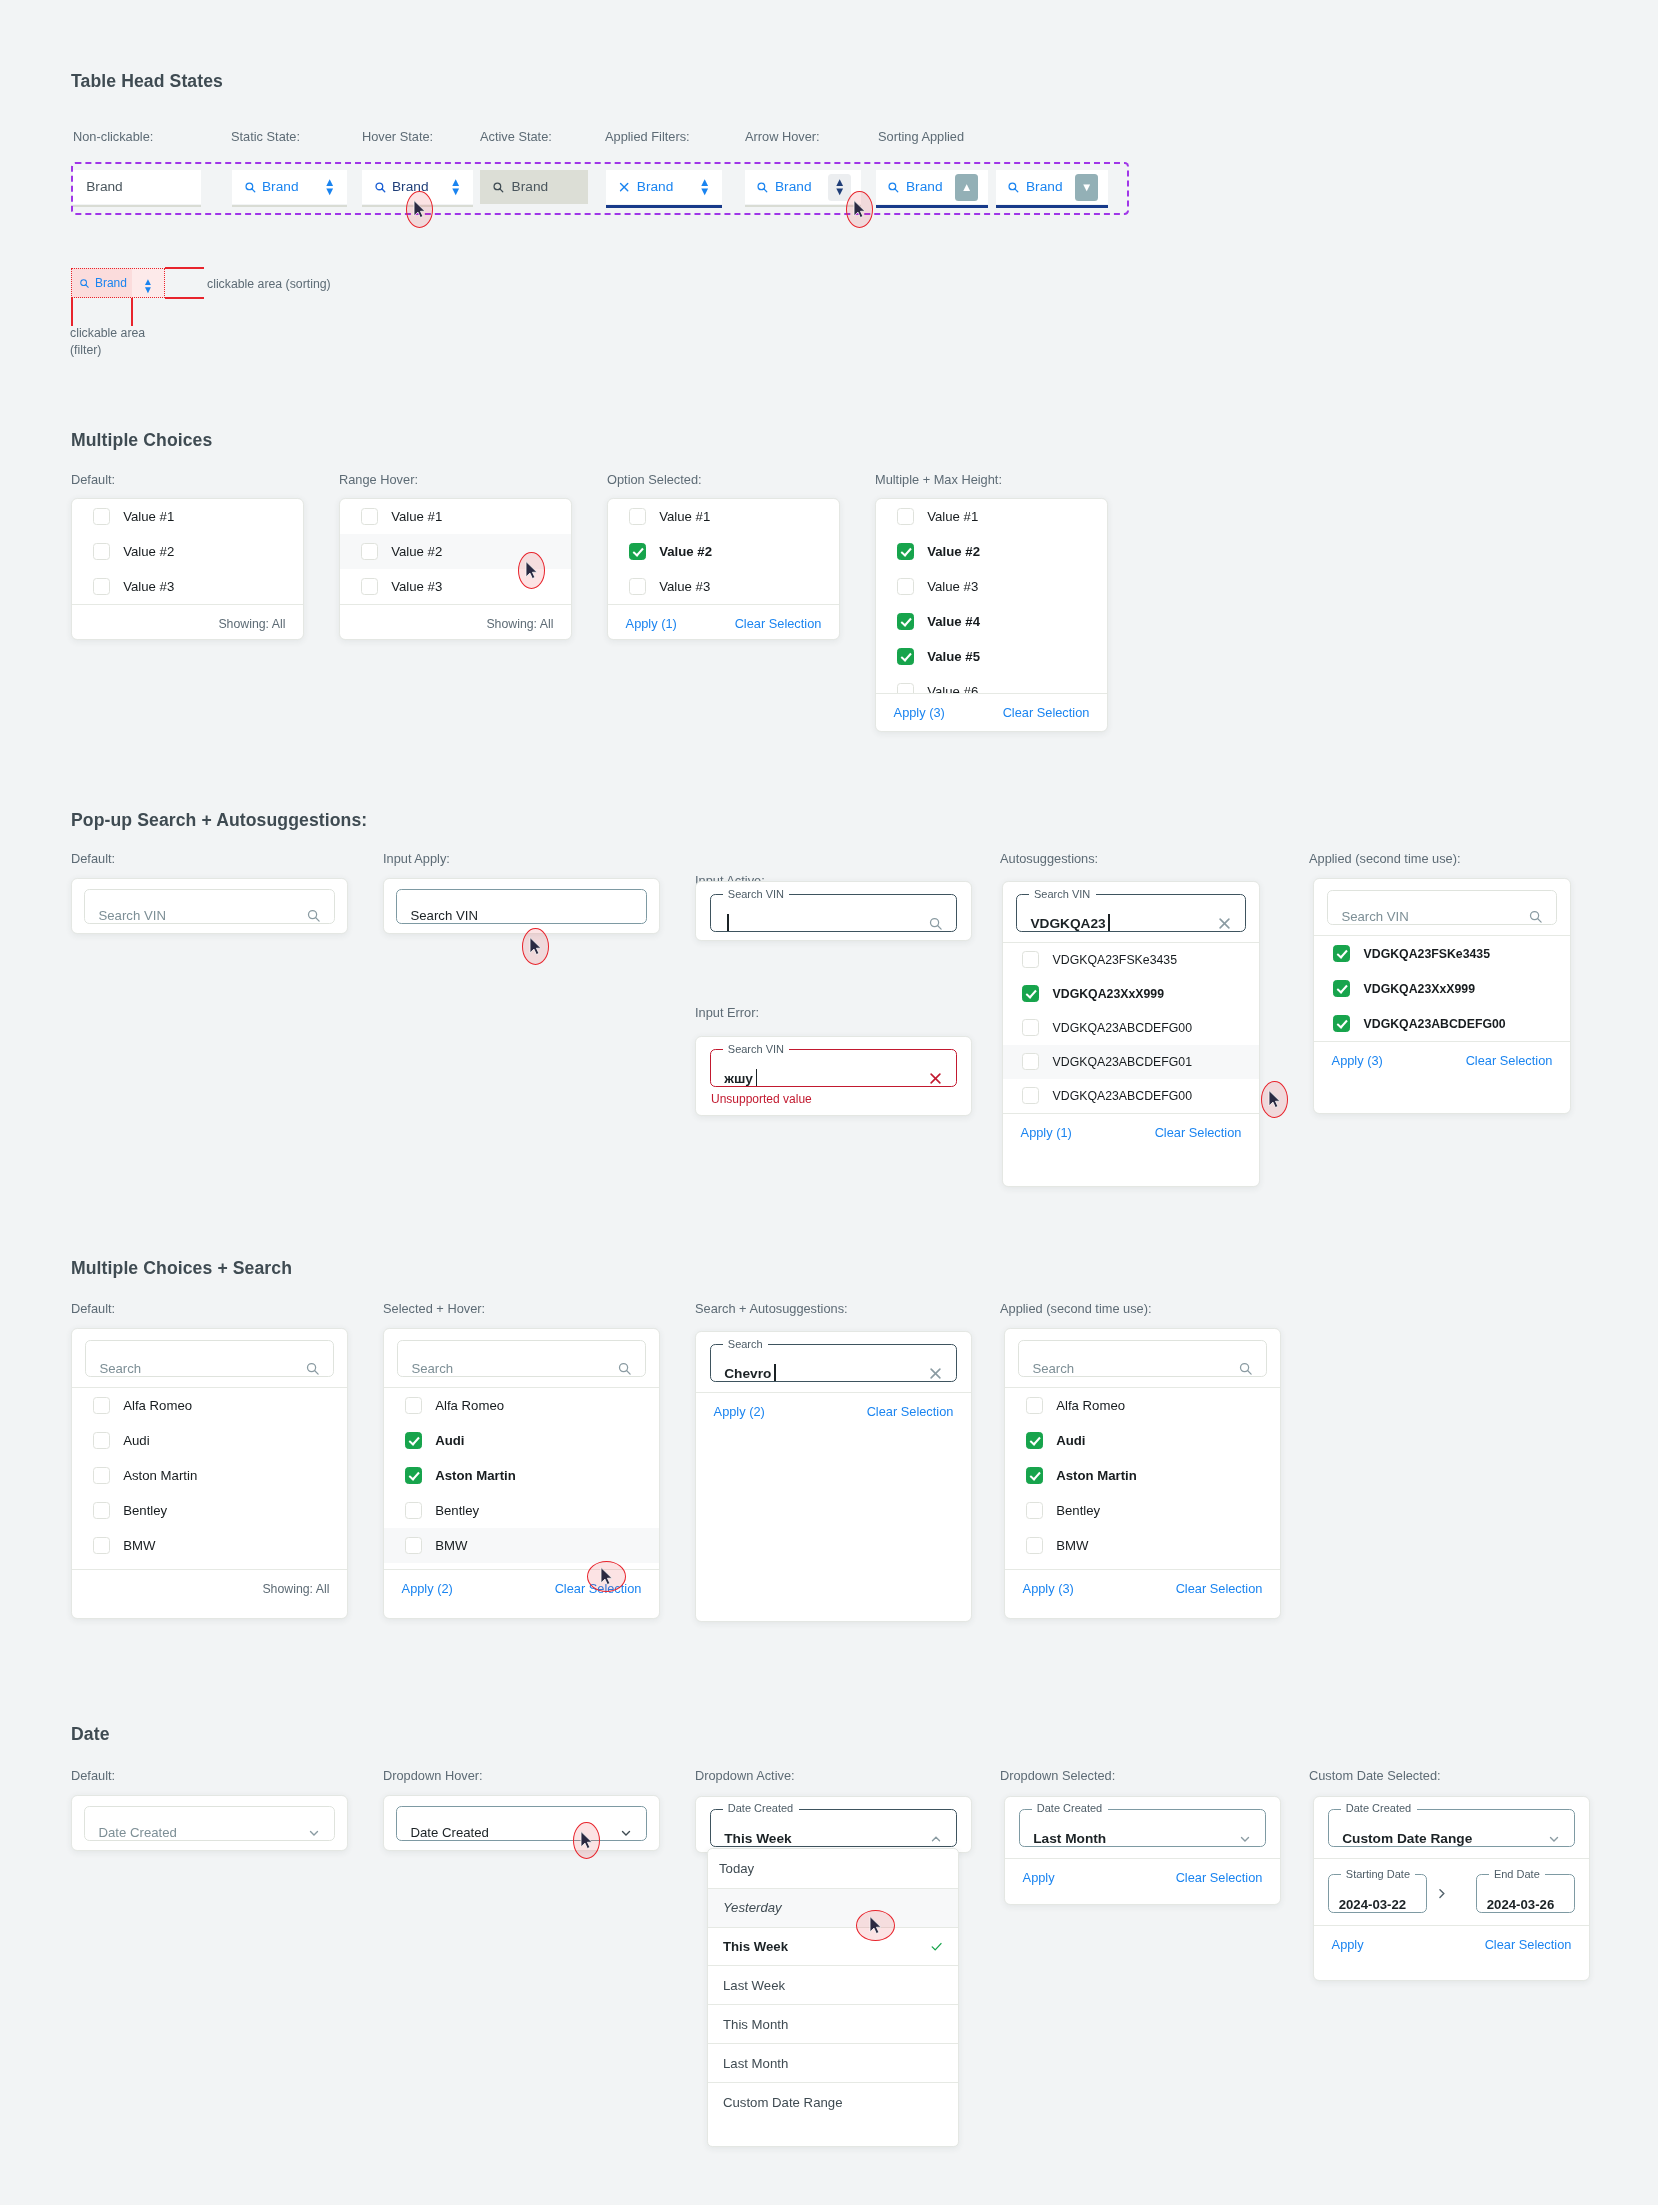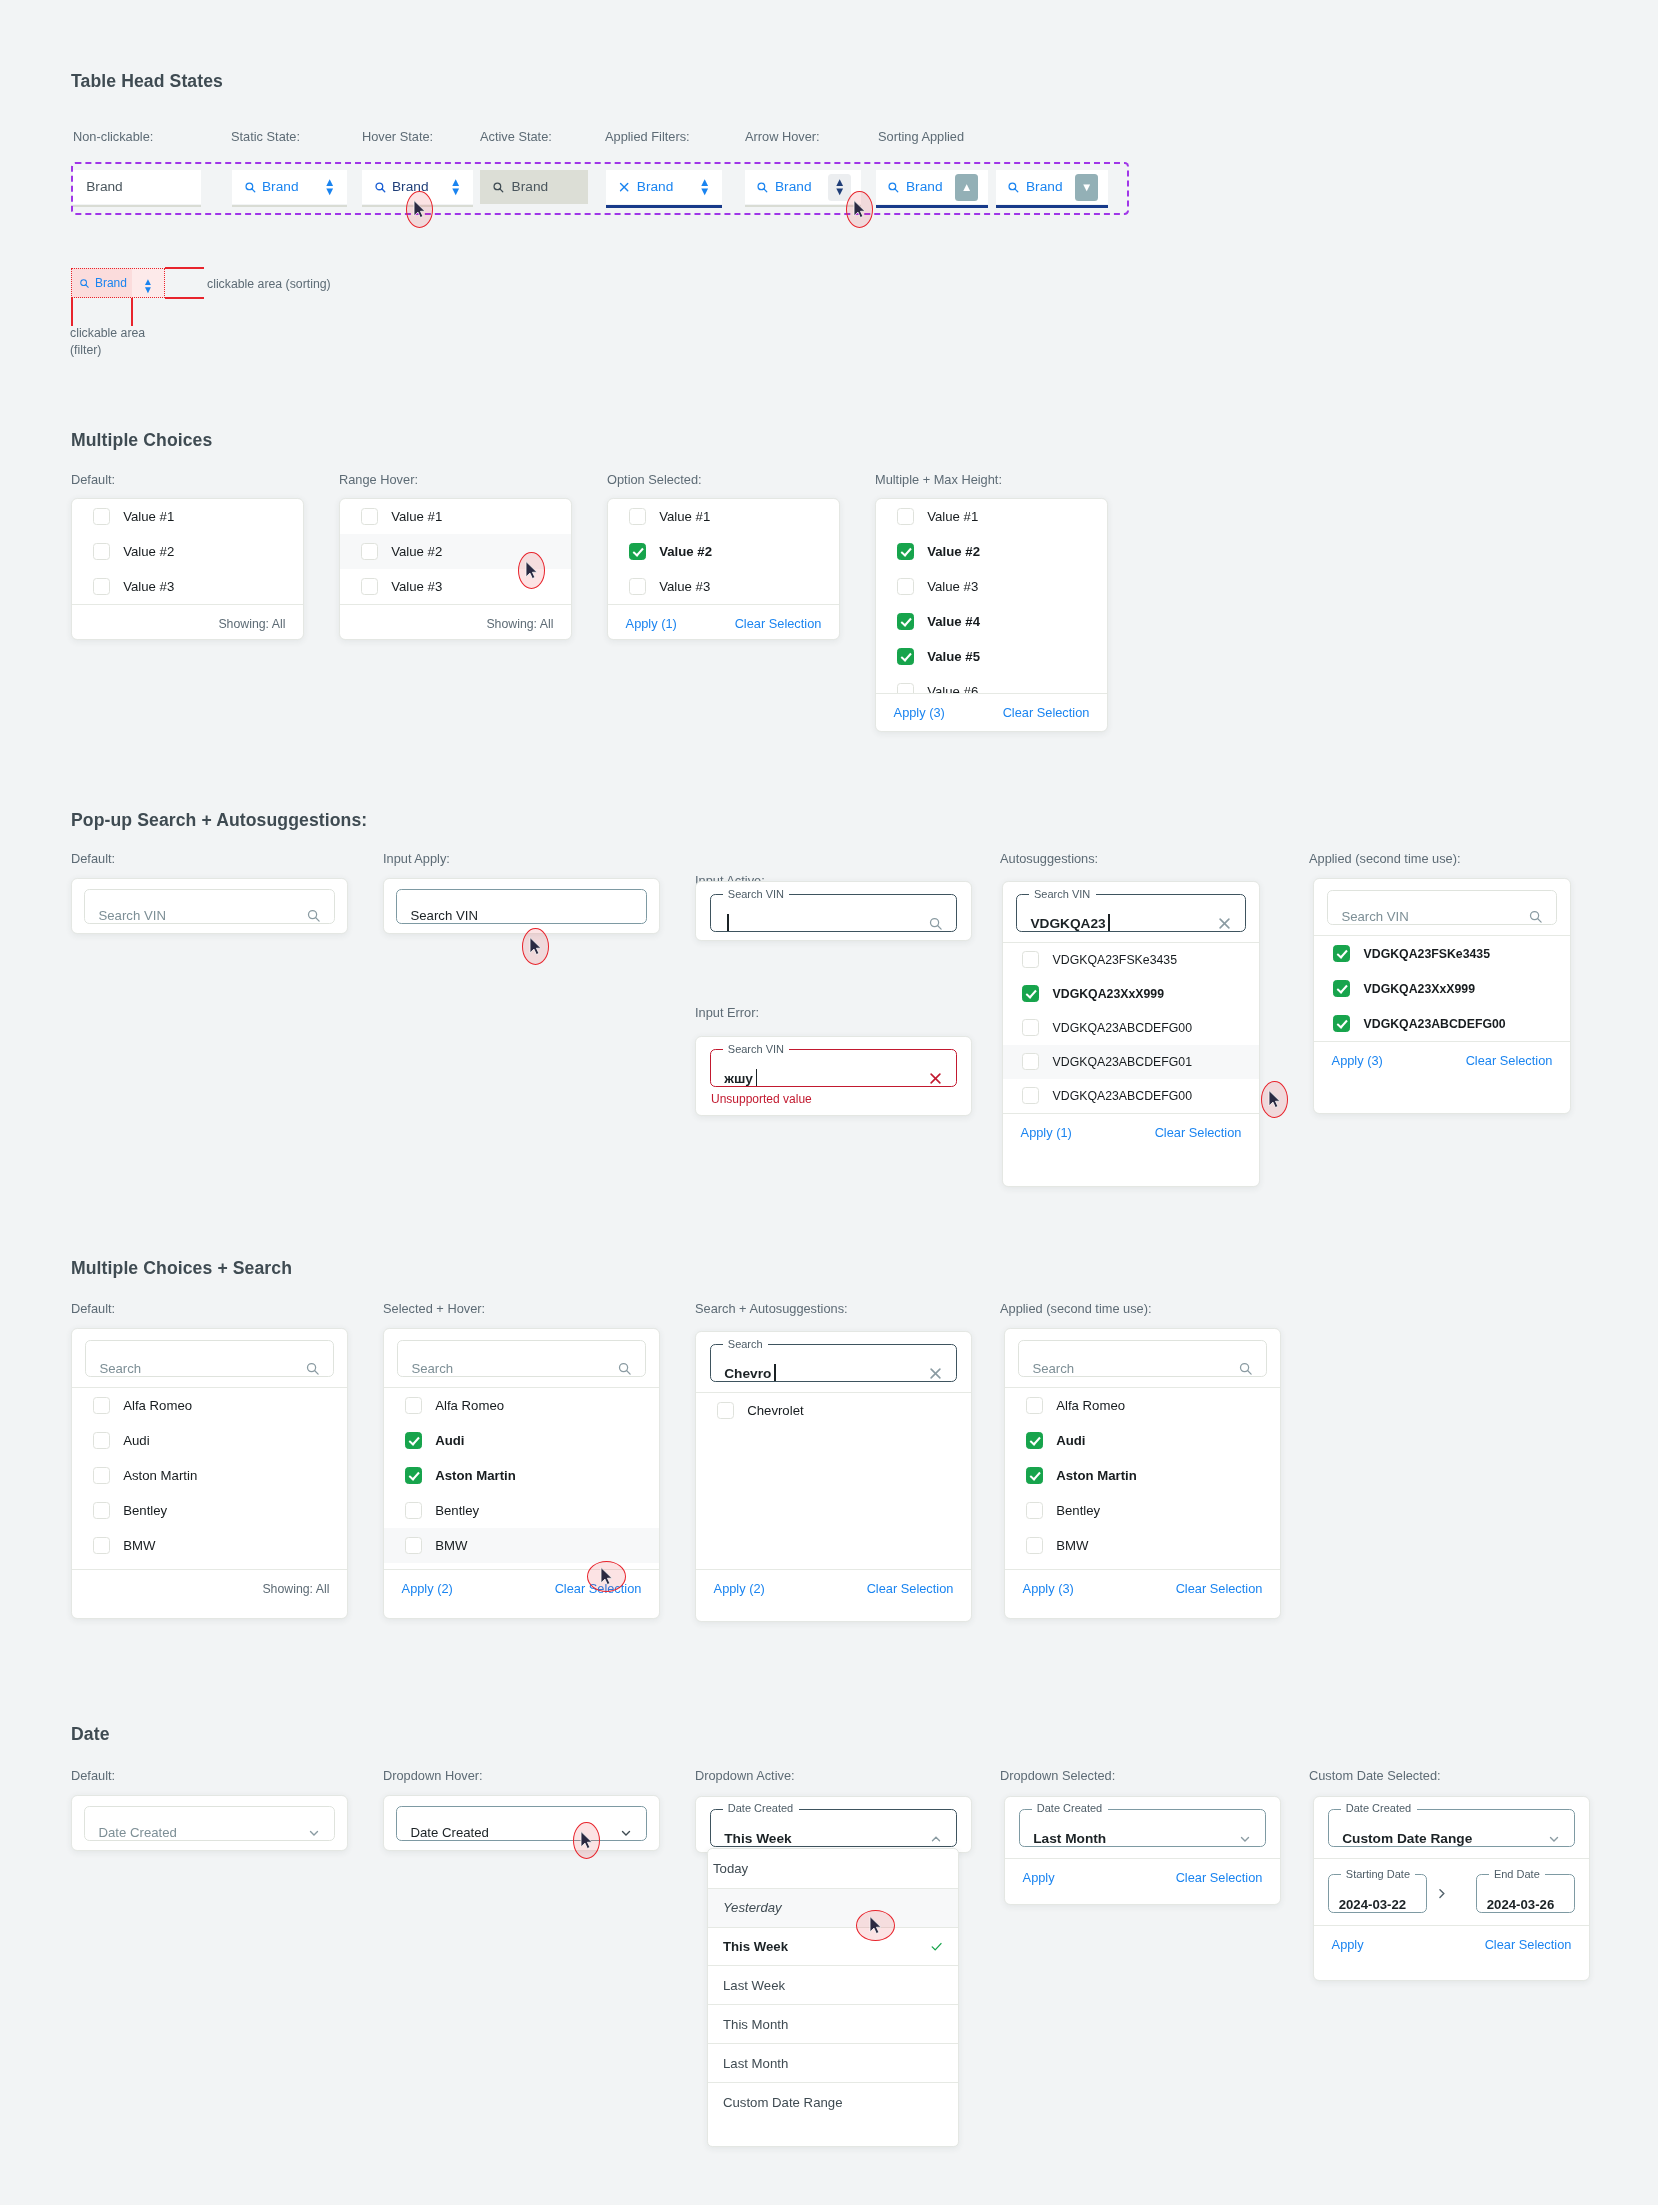--- a/index.html
+++ b/index.html
@@ -573,26 +573,20 @@
     <span class="flo-lbl">Search</span>
     <span class="inp-val">Chevro</span>
     <span class="caret"></span>
     <span style="margin-left:auto;" class="ic">
       <svg width="15" height="15" viewBox="0 0 24 24" stroke="#8a9ba2" stroke-width="2.6" stroke-linecap="round">
           <line x1="5" y1="5" x2="19" y2="19"></line>
           <line x1="19" y1="5" x2="5" y2="19"></line>
         </svg>
     </span>
   </div>
-  <div style="border-top:0.9px solid #e6e9e4;height:176px;">
-    <div class="opt-row">
-        <span class="cb"></span>
-        <span class="opt-label">Chevrolet</span>
-      </div>
-  </div>
   <div class="footer-bar">
     <span class="link">Apply (2)</span>
     <span class="link">Clear Selection</span>
   </div>
 </div>
 
 <div class="abs state-label" style="left:1000px;top:1301px;">Applied (second time use):</div>
 <div class="card" style="left:1004px;top:1328px;width:277px;height:291px;">
   <div class="inp" style="margin:10.6px 13.2px;height:37px;">
     <span class="inp-ph">Search</span>
@@ -669,21 +663,21 @@
     <span class="flo-lbl">Date Created</span>
     <span class="inp-val">This Week</span>
     <span style="margin-left:auto;" class="ic">
       <svg width="14" height="14" viewBox="0 0 24 24" fill="none" stroke="#8a9ba2" stroke-width="2.4" stroke-linecap="round">
           <polyline points="6,15 12,9 18,15"></polyline>
         </svg>
     </span>
   </div>
 </div>
 <div class="card" style="left:707px;top:1848px;width:252px;height:299px;border-radius:5.3px;">
-  <div class="opt-row" style="padding-left:5px;height:39px;">
+  <div class="opt-row" style="padding-left:11px;height:39px;">
       <span style="font-size:13.2px;color:#3f4b52;">Today</span>
     </div>
   <div class="divider-line" style="left:0;top:39px;width:100%;"></div>
   <div class="opt-row hover" style="padding-left:15px;height:39px;font-style:italic;">
       <span style="font-size:13.2px;color:#3f4b52;">Yesterday</span>
     </div>
   <div class="divider-line" style="left:0;top:78px;width:100%;"></div>
   <div class="opt-row" style="padding-left:15px;height:39px;justify-content:space-between;padding-right:15px;">
     <span style="font-size:13.2px;color:#1b2225;font-weight:700;">This Week</span>
     <span class="ic">

